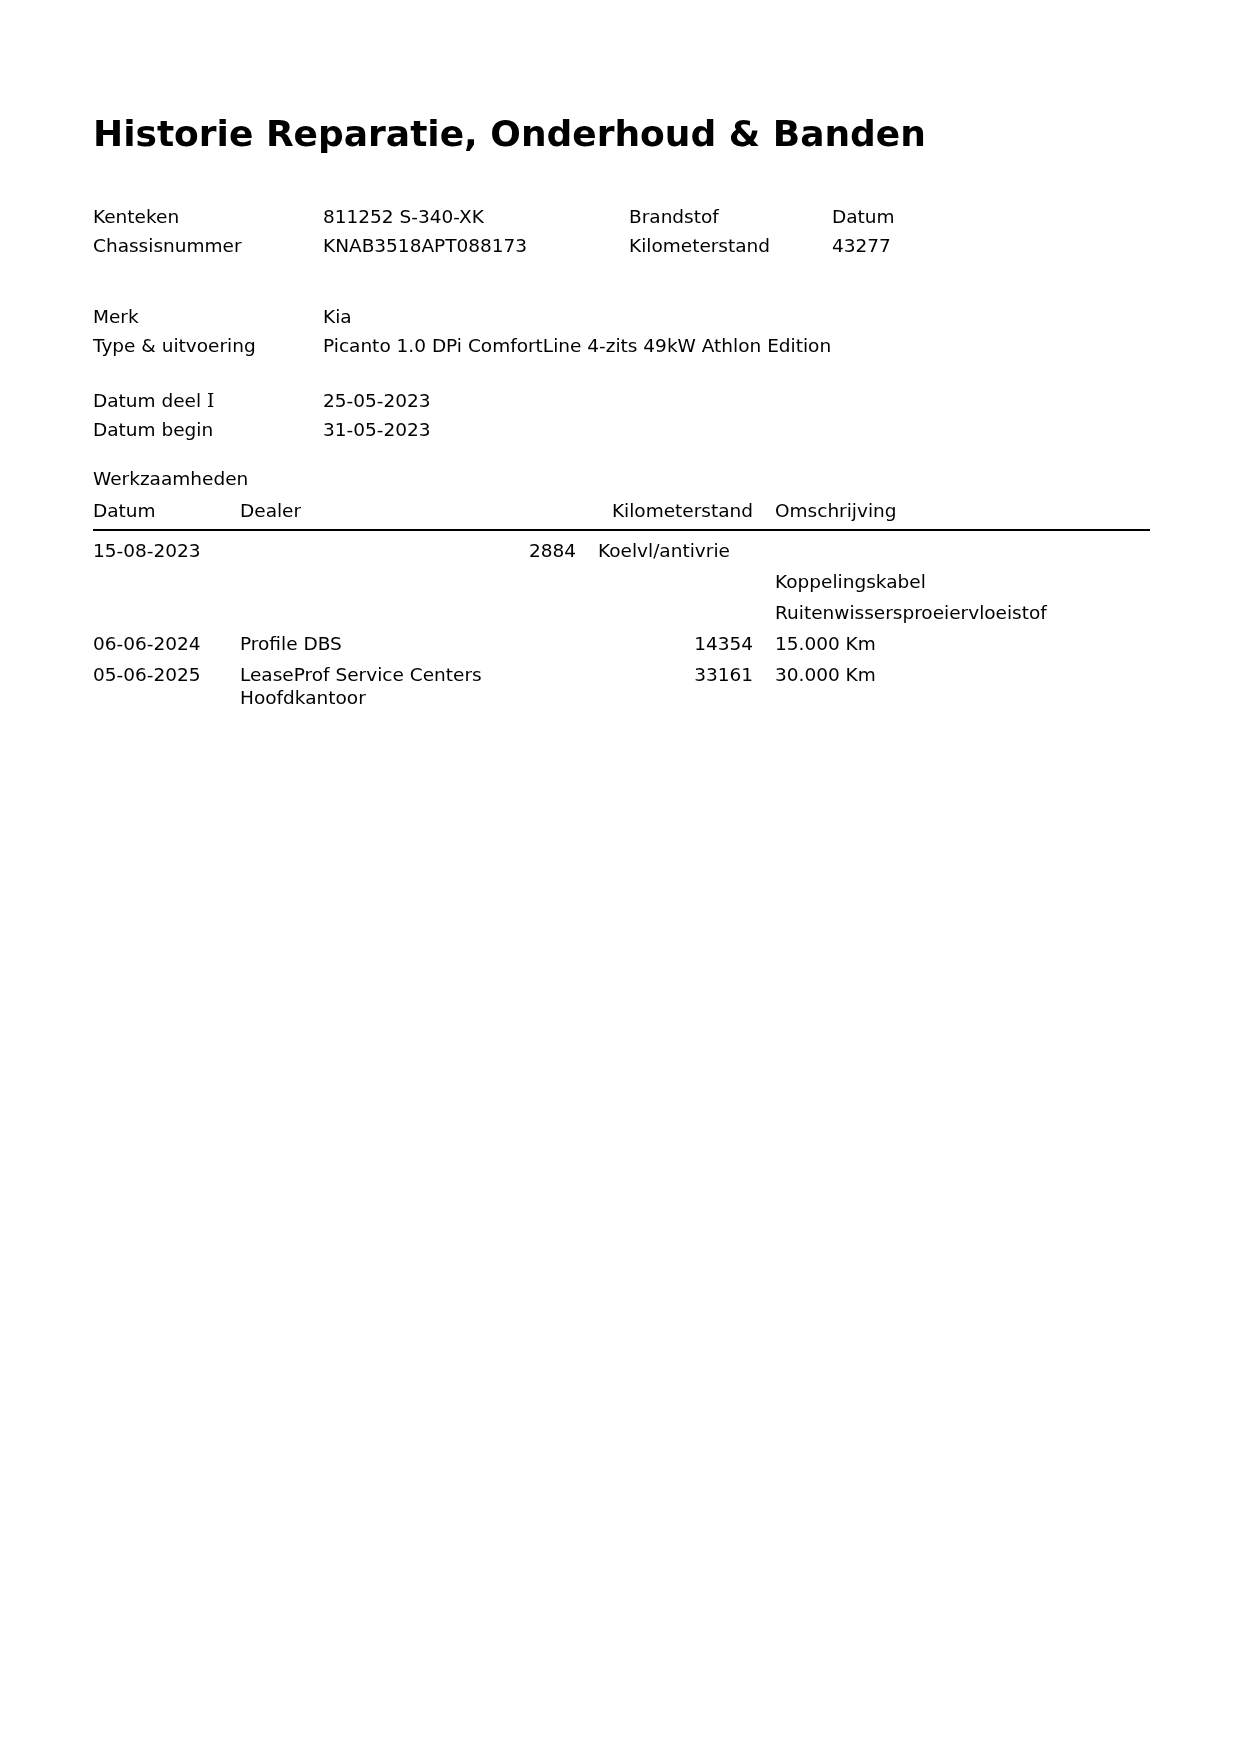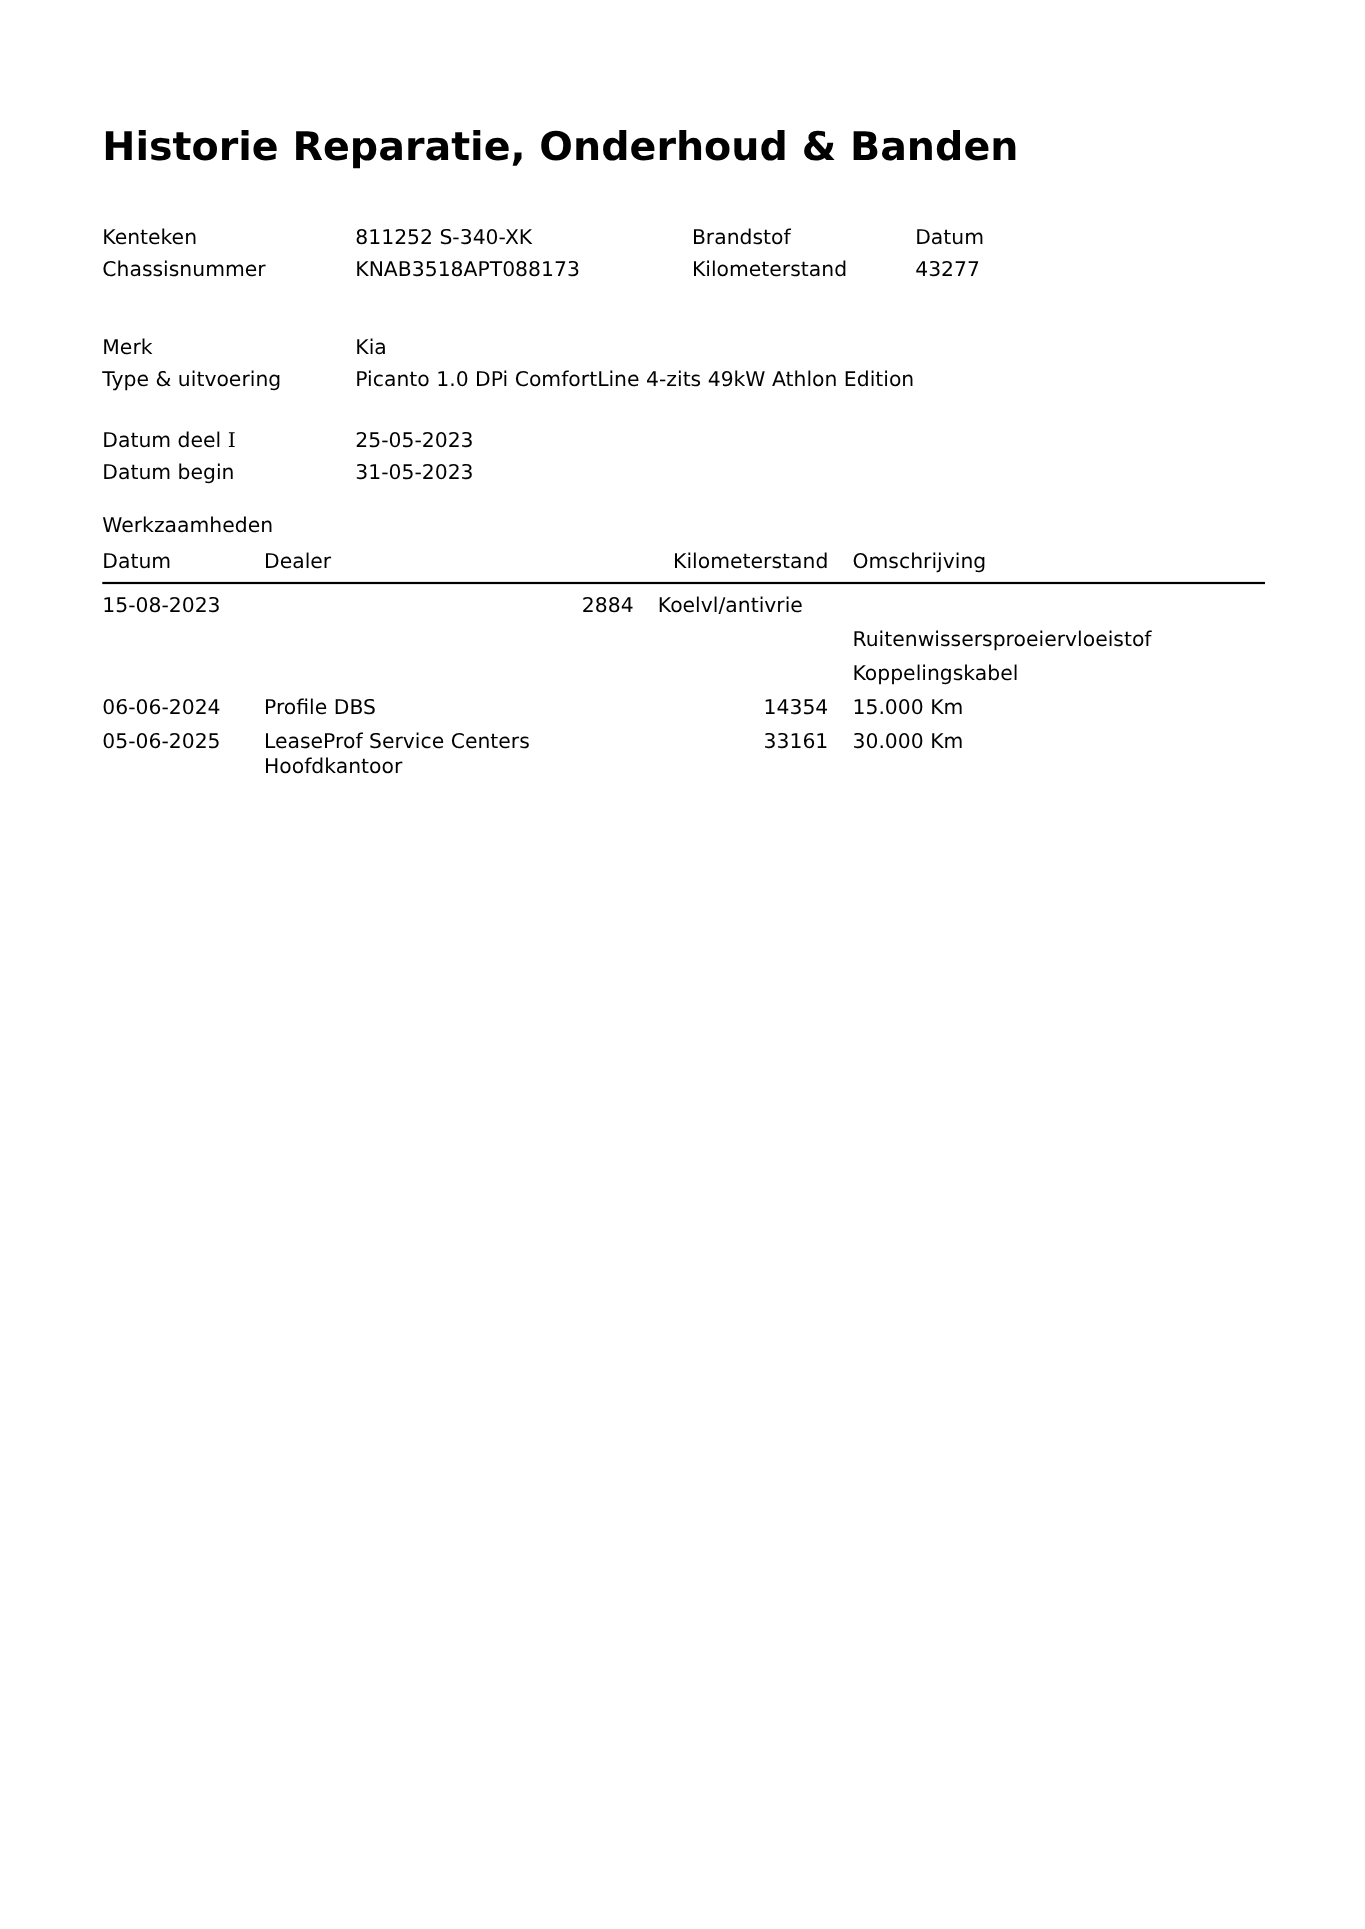--- a/index.html
+++ b/index.html
@@ -131,28 +131,28 @@
     <div class="werk-row">
       <span>15-08-2023</span>
       <span class="cell-km">2884</span>
       <span class="cell-oms">Koelvl/antivrie</span>
     </div>
 
     <div class="werk-row">
       <span></span>
       <span class="cell-dealer"></span>
       <span class="cell-km"></span>
-      <span class="cell-oms">Ruitenwissersproeiervloeistof</span>
+      <span class="cell-oms">Koppelingskabel</span>
     </div>
 
     <div class="werk-row">
       <span></span>
       <span class="cell-dealer"></span>
       <span class="cell-km"></span>
-      <span class="cell-oms">Koppelingskabel</span>
+      <span class="cell-oms">Ruitenwissersproeiervloeistof</span>
     </div>
 
     <div class="werk-row">
       <span>06-06-2024</span>
       <span class="cell-dealer">Profile DBS</span>
       <span class="cell-km">14354</span>
       <span class="cell-oms">15.000 Km</span>
     </div>
 
     <div class="werk-row">

